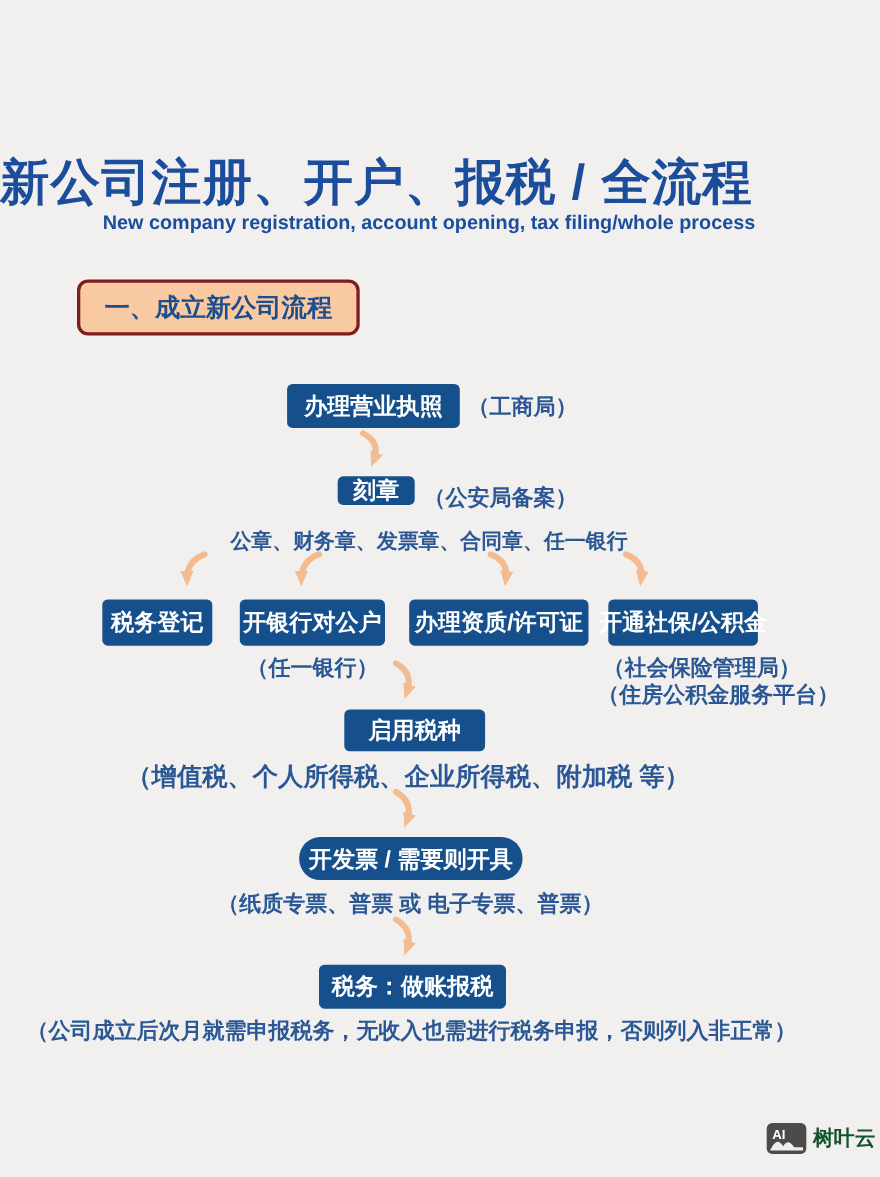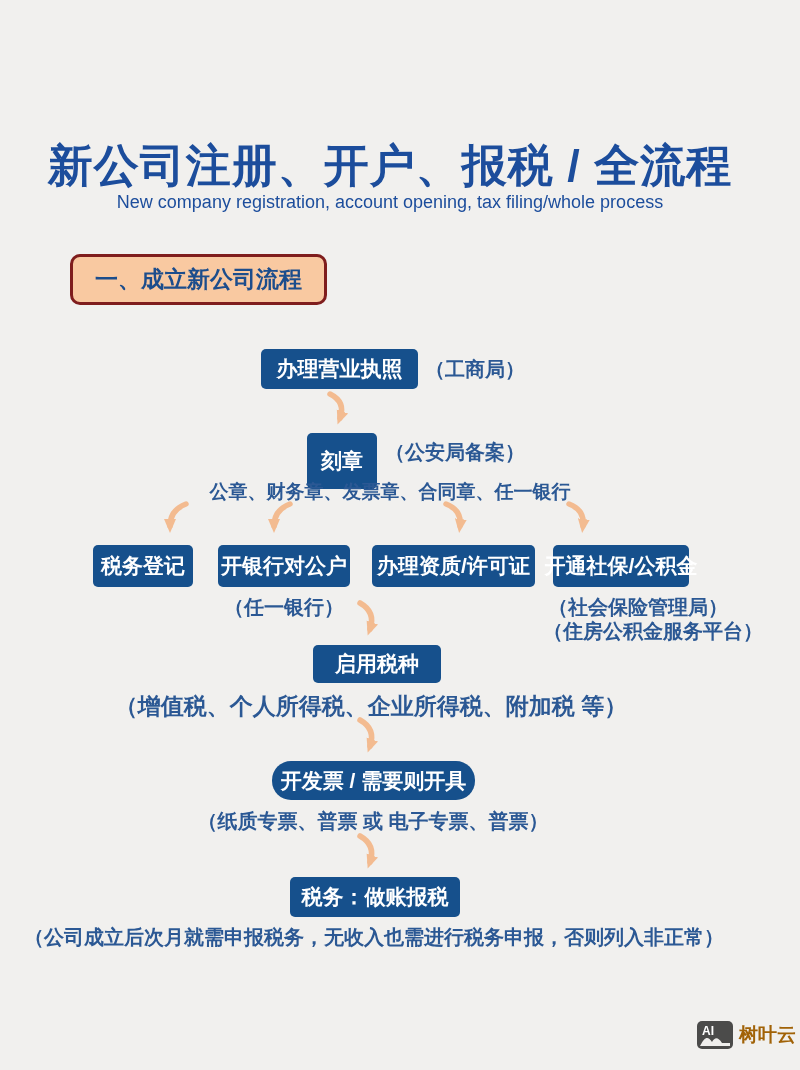--- a/index.html
+++ b/index.html
@@ -8,28 +8,27 @@
     width: 800px; height: 1070px;
     background: #f1f0ee;
     font-family: "Liberation Sans", "DejaVu Sans", sans-serif;
     position: relative;
     overflow: hidden;
   }
   .stage { position: absolute; inset: 0; }
 
   .page-title {
     position: absolute; left: 0; top: 136px; width: 780px;
-    text-align: center;
     font-size: 45px; font-weight: 800; letter-spacing: 1px;
     color: #1c4d9c;
   }
   .page-subtitle {
     position: absolute; left: 0; top: 192px; width: 780px;
     text-align: center;
-    font-size: 18px; font-weight: 400;
+    font-size: 18px; font-weight: 700;
     color: #1c4d9c;
   }
   .section-badge {
     position: absolute; left: 70px; top: 254px;
     background: #f9c9a1;
     border: 3px solid #7f1d1d;
     border-radius: 10px;
     padding: 7px 22px;
     font-size: 23px; font-weight: 800;
     color: #1c4d8c;
@@ -56,21 +55,21 @@
   .under-note { font-size: 19px; text-align: center; }
   .center-note { font-size: 19px; left: 0; width: 748px; text-align: center; }
 
   .arrow { position: absolute; }
 
   .watermark {
     position: absolute; left: 696px; top: 1020px;
     display: flex; align-items: center; gap: 5px;
   }
   .watermark-brand {
-    font-size: 19px; font-weight: 700; color: #a16207;
+    font-size: 19px; font-weight: 700; color: #14532d;
     white-space: nowrap;
   }
 </style>
 </head>
 <body>
 
 <svg width="0" height="0" style="position:absolute" aria-hidden="true">
   <defs>
     <marker id="ah" markerWidth="16" markerHeight="16" refX="7" refY="7" orient="auto" markerUnits="userSpaceOnUse">
       <path d="M0,1 L14,7 L0,13 z" fill="#f3bb90"></path>
@@ -84,21 +83,21 @@
   <div class="page-subtitle">New company registration, account opening, tax filing/whole process</div>
   <div class="section-badge">一、成立新公司流程</div>
 
   <div class="node node-lg" style="left:261px; top:349px; width:157px;">办理营业执照</div>
   <div class="side-note" style="left:425px; top:349px; height:40px;">（工商局）</div>
 
   <svg class="arrow" style="left:322px; top:390px;" width="32" height="40" viewBox="0 0 32 40">
     <path d="M8,4 Q24,12 18,28" fill="none" stroke="#f3bb90" stroke-width="5.5" stroke-linecap="round" marker-end="url(#ah)"></path>
   </svg>
 
-  <div class="node node-lg" style="left:307px; top:433px; width:70px; height:56px;">刻章</div>
+  <div class="node node-lg" style="left:307px; top:433px; width:70px; height:26px;">刻章</div>
   <div class="side-note" style="left:385px; top:433px; height:39px;">（公安局备案）</div>
   <div class="center-note" style="top:479px; width:780px;">公章、财务章、发票章、合同章、任一银行</div>
 
   <svg class="arrow" style="left:160px; top:501px;" width="32" height="38" viewBox="0 0 32 38">
     <path d="M26,3 Q10,9 10,25" fill="none" stroke="#f3bb90" stroke-width="5.5" stroke-linecap="round" marker-end="url(#ah)"></path>
   </svg>
   <svg class="arrow" style="left:264px; top:501px;" width="32" height="38" viewBox="0 0 32 38">
     <path d="M26,3 Q10,9 10,25" fill="none" stroke="#f3bb90" stroke-width="5.5" stroke-linecap="round" marker-end="url(#ah)"></path>
   </svg>
   <svg class="arrow" style="left:440px; top:501px;" width="32" height="38" viewBox="0 0 32 38">

